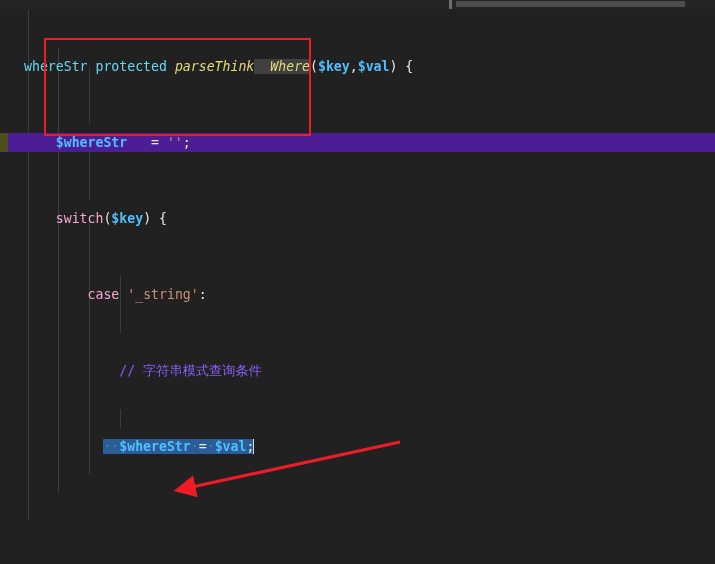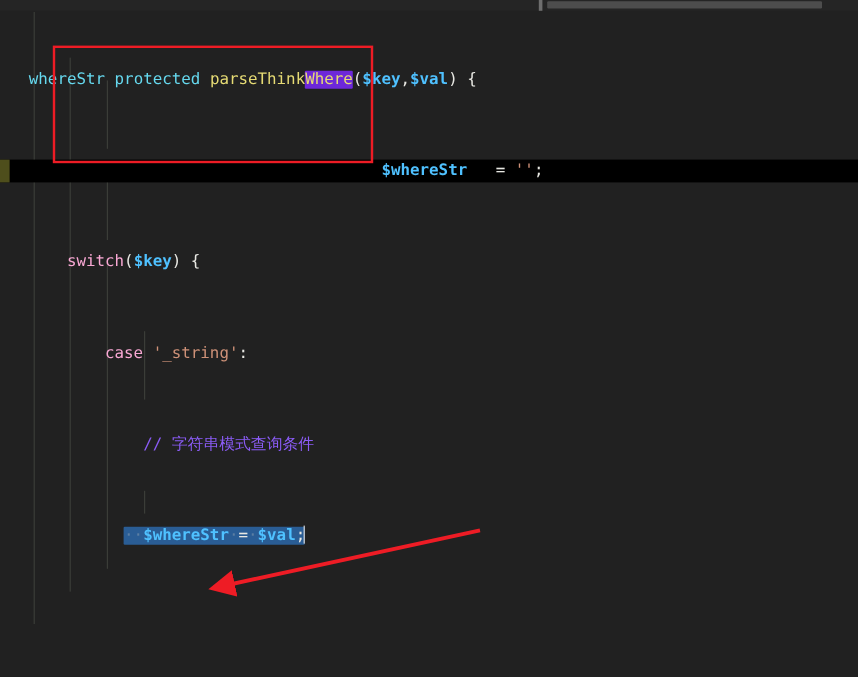--- a/index.html
+++ b/index.html
@@ -39,21 +39,21 @@
     padding-left:24px;
     color:#e8e8e3;
   }
   .ln.cur{background:#4e4e1c;}
   .ln.cur::before{
     content:"";position:absolute;left:0;top:0;width:8px;height:19px;background:#4e4e1c;
   }
   
   .kw{color:#f9a8d4;}        
   .kw2{color:#66d9ef;}       
-  .fn{color:#e6db74;}        
+  .fn{color:#e6db74;font-style:italic;}        
   .var{color:#4fc1ff;font-weight:bold;}       
   .str{color:#ce9178;}       
   .cmt{color:#8b5cf6;}
   .pun{color:#e8e8e3;}
   .match{background:#7a4520;border-radius:1px;}
   .sel{background:#2a5d95;border-radius:1px;text-align:right;}
   .dot{color:#5c7fa3;}
   .caret{
     display:inline-block;width:1px;height:15px;background:#d8d8d8;
     vertical-align:-3px;margin-left:-1px;
@@ -77,23 +77,23 @@
   <div class="guide" style="left:28px;top:10px;height:510px;"></div>
   <div class="guide" style="left:58px;top:48px;height:445px;"></div>
   <div class="guide" style="left:89px;top:67px;height:57px;"></div>
   <div class="guide" style="left:89px;top:143px;height:57px;"></div>
   <div class="guide" style="left:89px;top:219px;height:255px;"></div>
   <div class="guide" style="left:120px;top:276px;height:57px;"></div>
   <div class="guide" style="left:120px;top:409px;height:19px;"></div>
 
   <div class="code">
 
-    <div class="ln" id="L1"><span class="kw2">whereStr</span> <span class="kw2">protected</span> <span class="fn">parseThink</span><span class="fn match" style="background: #6d28d9;">Where</span><span class="pun">(</span><span class="var">$key</span><span class="pun">,</span><span class="var">$val</span><span class="pun">) {</span></div>
+    <div class="ln" id="L1"><span class="kw2">whereStr</span> <span class="kw2">protected</span> <span class="fn">parseThink</span><span class="fn match" style="background: #404040; padding-left: 16px;">Where</span><span class="pun">(</span><span class="var">$key</span><span class="pun">,</span><span class="var">$val</span><span class="pun">) {</span></div>
 
-    <div class="ln cur" id="L2" style="background: #000000; text-align: center;"><span class="var">&nbsp;&nbsp;&nbsp;&nbsp;$whereStr</span><span class="pun">   = </span><span class="str">''</span><span class="pun">;</span></div>
+    <div class="ln cur" id="L2" style="background: #4c1d95;"><span class="var">&nbsp;&nbsp;&nbsp;&nbsp;$whereStr</span><span class="pun">   = </span><span class="str">''</span><span class="pun">;</span></div>
 
     <div class="ln" id="L3"><span class="pun">    </span><span class="kw">switch</span><span class="pun">(</span><span class="var">$key</span><span class="pun">) {</span></div>
 
     <div class="ln" id="L4"><span class="pun">        </span><span class="kw">case</span> <span class="str">'_string'</span><span class="pun">:</span></div>
 
     <div class="ln" id="L5"><span class="pun">            </span><span class="cmt">// 字符串模式查询条件</span></div>
 
     <div class="ln" id="L6"><span class="pun">          </span><span class="sel" style="background: rgb(42, 93, 149);"><span class="dot">··</span><span class="var">$whereStr</span><span class="dot">·</span><span class="pun">=</span><span class="dot">·</span><span class="var">$val</span><span class="pun">;</span></span><span class="caret"></span></div>
 
 

